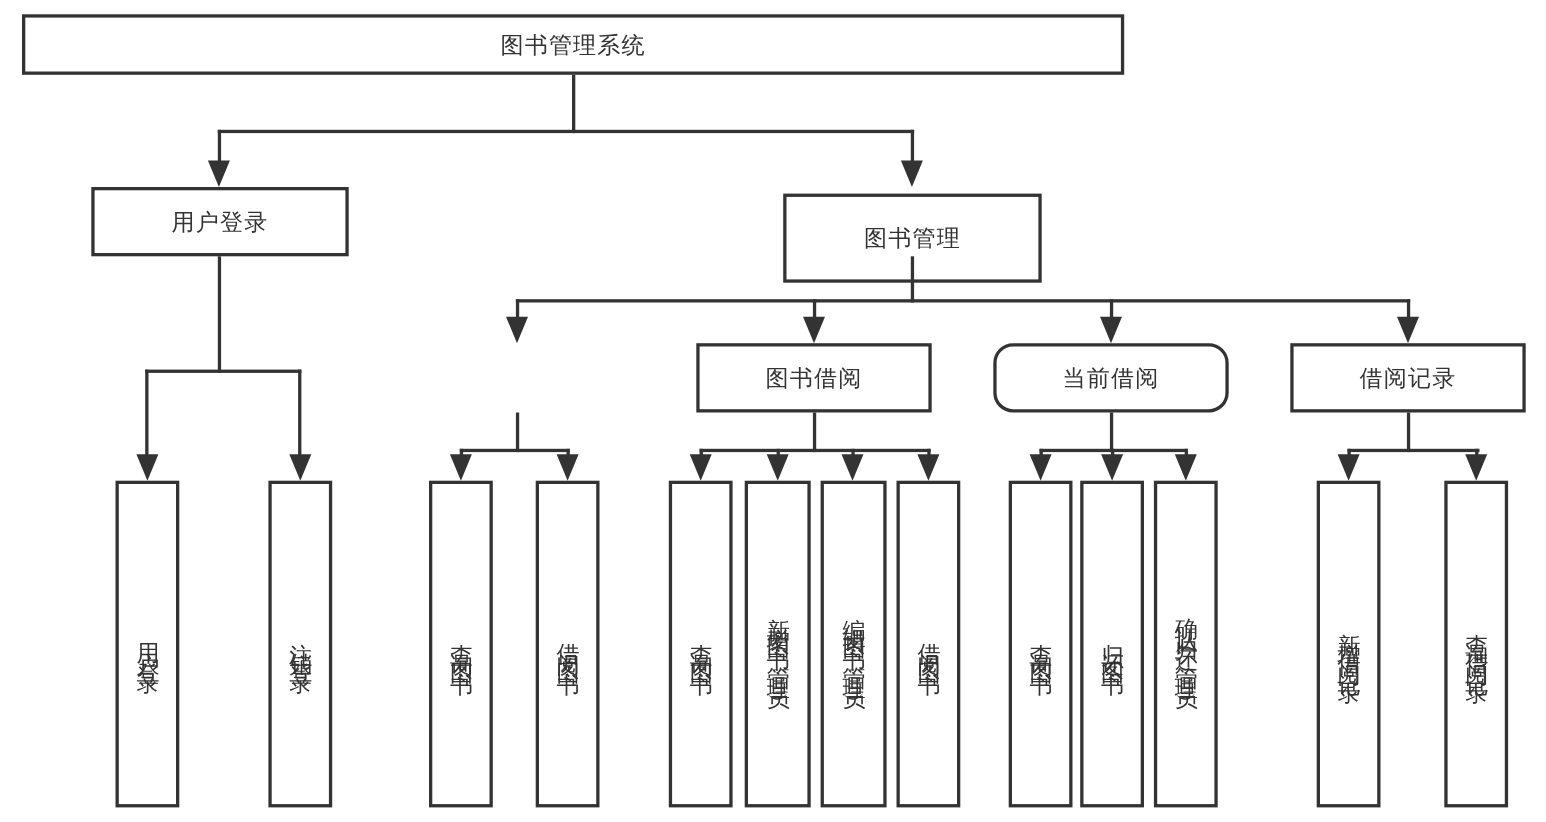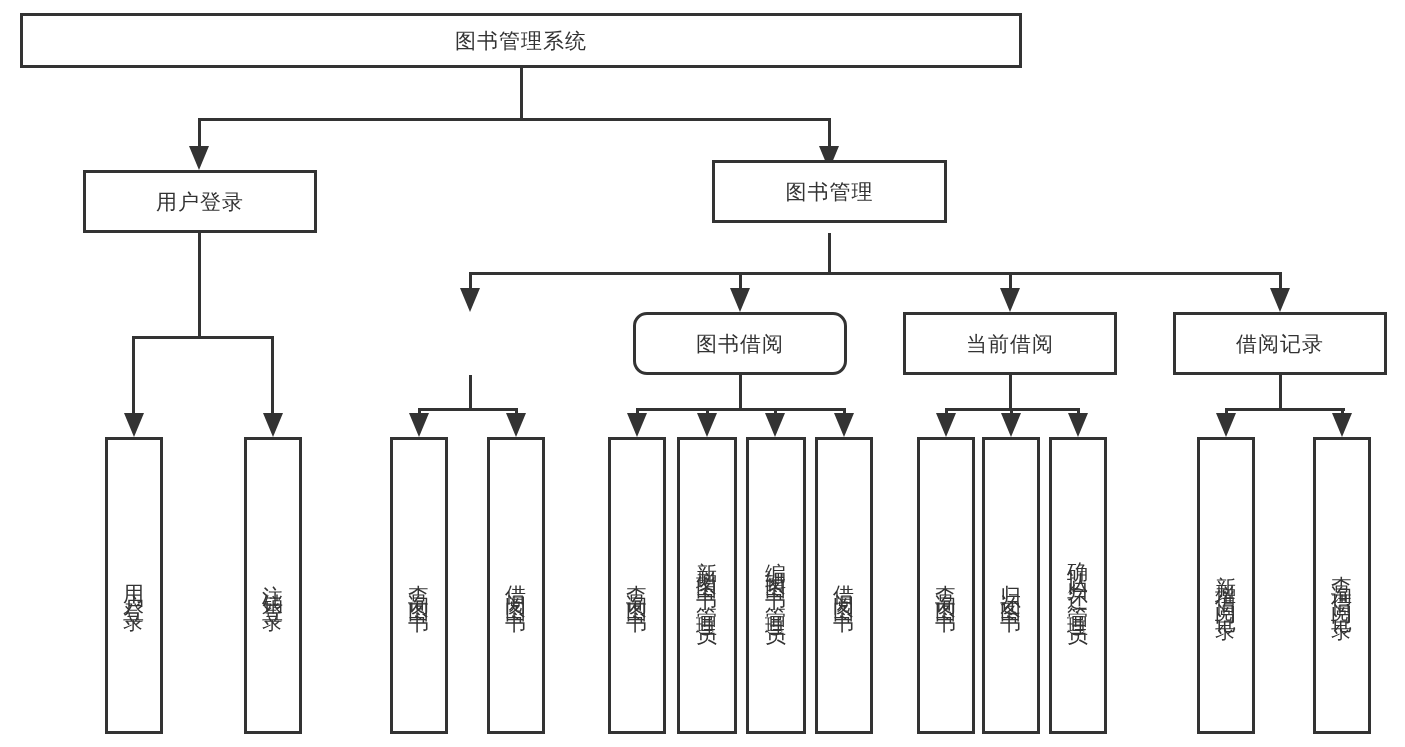--- a/index.html
+++ b/index.html
@@ -77,21 +77,21 @@
   <div class="vline" style="left:520px; top:68px; height:53px;"></div>
   <div class="hline" style="left:198px; top:118px; width:633px;"></div>
   <div class="vline" style="left:198px; top:118px; height:32px;"></div>
   <div class="arrow" style="left:189px; top:146px;"></div>
   <div class="vline" style="left:828px; top:118px; height:32px;"></div>
   <div class="arrow" style="left:819px; top:146px;"></div>
 
   <div class="box" style="left:83px; top:170px; width:234px; height:63px;">
     <span>用户登录</span>
   </div>
-  <div class="box" style="left:712px; top:160px; width:235px; height:63px;">
+  <div class="box" style="left:712px; top:176px; width:235px; height:81px;">
     <span>图书管理</span>
   </div>
 
   <div class="vline" style="left:198px; top:233px; height:106px;"></div>
   <div class="hline" style="left:132px; top:336px; width:142px;"></div>
   <div class="vline" style="left:132px; top:336px; height:80px;"></div>
   <div class="arrow" style="left:124px; top:413px;"></div>
   <div class="vline" style="left:271px; top:336px; height:80px;"></div>
   <div class="arrow" style="left:263px; top:413px;"></div>
 
@@ -99,24 +99,24 @@
   <div class="hline" style="left:469px; top:272px; width:813px;"></div>
   <div class="vline" style="left:469px; top:272px; height:18px;"></div>
   <div class="arrow" style="left:460px; top:288px;"></div>
   <div class="vline" style="left:739px; top:272px; height:18px;"></div>
   <div class="arrow" style="left:730px; top:288px;"></div>
   <div class="vline" style="left:1009px; top:272px; height:18px;"></div>
   <div class="arrow" style="left:1000px; top:288px;"></div>
   <div class="vline" style="left:1279px; top:272px; height:18px;"></div>
   <div class="arrow" style="left:1270px; top:288px;"></div>
 
-  <div class="box" style="left:633px; top:312px; width:214px; height:63px;border-radius:14px;">
+  <div class="box" style="left:633px; top:312px; width:214px; height:63px;">
     <span>图书借阅</span>
   </div>
-  <div class="box" style="left:903px; top:312px; width:214px; height:63px;">
+  <div class="box" style="left:903px; top:312px; width:214px; height:63px;border-radius:18px;">
     <span>当前借阅</span>
   </div>
   <div class="box" style="left:1173px; top:312px; width:214px; height:63px;">
     <span>借阅记录</span>
   </div>
 
   <div class="vline" style="left:469px; top:375px; height:36px;"></div>
   <div class="hline" style="left:418px; top:408px; width:100px;"></div>
   <div class="vline" style="left:418px; top:408px; height:8px;"></div>
   <div class="arrow" style="left:409px; top:413px;"></div>

